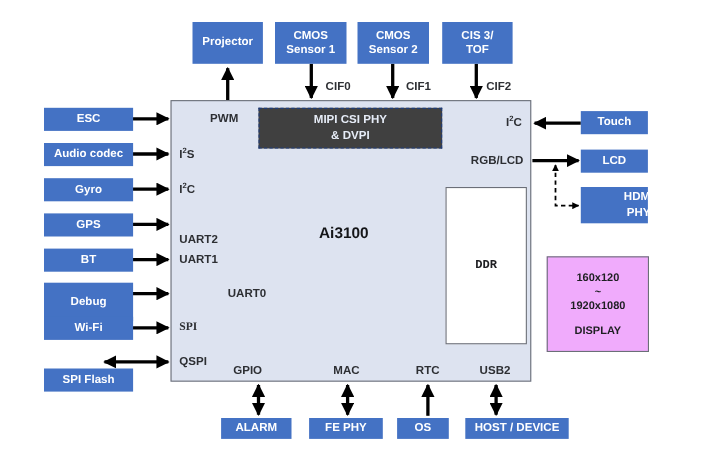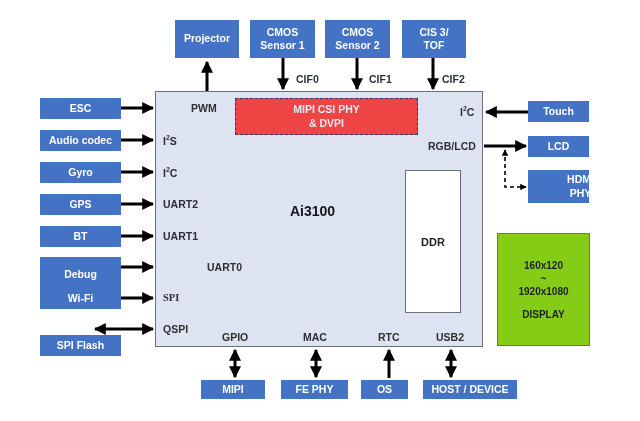--- a/index.html
+++ b/index.html
@@ -4,28 +4,28 @@
 <style>
   html, body { margin:0; padding:0; }
   body { width:640px; height:421px; background:#ffffff; position:relative; overflow:hidden;
          font-family:"Liberation Sans", sans-serif; }
   .blk { position:absolute; background:#4472c4; color:#ffffff; font-weight:bold; font-size:10.5px;
          display:flex; align-items:center; justify-content:center; text-align:center; line-height:1.25;
          white-space:pre-line; box-sizing:border-box; }
   .chip { position:absolute; left:155px; top:91px; width:328px; height:256px; background:#dde3f0;
           border:1.5px solid #6b6f78; box-sizing:border-box; }
   .lbl { position:absolute; font-size:10.5px; font-weight:bold; color:#2d2f33; white-space:nowrap; }
-  .mipi { position:absolute; left:235px; top:98px; width:183px; height:37px; background:#ef4444;
+  .mipi { position:absolute; left:235px; top:98px; width:167px; height:37px; background:#404040;
           border:1.5px dashed #1f3d7a; box-sizing:border-box; color:#e6ecf7; font-weight:bold;
           font-size:10.5px; display:flex; align-items:center; justify-content:center; text-align:center;
           white-space:pre-line; line-height:1.3; }
-  .ddr { position:absolute; left:405px; top:170px; width:56px; height:143px; background:#ffffff;
+  .ddr { position:absolute; left:405px; top:170px; width:74px; height:143px; background:#ffffff;
          border:1.2px solid #6b6f78; box-sizing:border-box; display:flex; align-items:center;
-         justify-content:center; font-weight:bold; font-size:11px; color:#1e1f22; }
-  .disp { position:absolute; left:497px; top:233px; width:93px; height:113px; background:#84cc16;
+         justify-content:center; font-weight:bold; font-size:11px; color:#1e1f22;font-family:Liberation Mono, monospace; }
+  .disp { position:absolute; left:497px; top:233px; width:93px; height:87px; background:#f0abfc;
           border:1.5px solid #6b6f78; box-sizing:border-box; display:flex; flex-direction:column;
           align-items:center; justify-content:center; font-weight:bold; font-size:10px; color:#1e1f22;
           line-height:1.3; }
   .chipname { position:absolute; left:290px; top:203px; font-size:14px; font-weight:bold; color:#141518; }
   svg.wires { position:absolute; left:0; top:0; }
   sup { font-size:7px; }
 </style>
 </head>
 <body>
 
@@ -83,42 +83,42 @@
 <div class="blk" style="left:40px;top:162px;width:81px;height:21px;">Gyro</div>
 <div class="blk" style="left:40px;top:194px;width:81px;height:21px;">GPS</div>
 <div class="blk" style="left:40px;top:226px;width:81px;height:21px;">BT</div>
 <div class="blk" style="left:40px;top:257px;width:81px;height:35px;">Debug</div>
 <div class="blk" style="left:40px;top:288px;width:81px;height:21px;">Wi-Fi</div>
 <div class="blk" style="left:40px;top:319px;width:81px;height:21px;margin-top:16px;">SPI Flash</div>
 
 <div class="lbl" style="left:163px;top:102px;padding-left:28px;">PWM</div>
 <div class="lbl" style="left:163px;top:134px;"><span>I</span><sup>2</sup><span>S</span></div>
 <div class="lbl" style="left:163px;top:166px;"><span>I</span><sup>2</sup><span>C</span></div>
-<div class="lbl" style="left:163px;top:198px;">UART2</div>
+<div class="lbl" style="left:163px;top:212px;">UART2</div>
 <div class="lbl" style="left:163px;top:230px;">UART1</div>
 <div class="lbl" style="left:163px;top:261px;padding-left:44px;">UART0</div>
 <div class="lbl" style="left:163px;top:292px;font-family:Liberation Serif, serif;">SPI</div>
 <div class="lbl" style="left:163px;top:323px;">QSPI</div>
 
 <div class="blk" style="left:528px;top:101px;width:61px;height:21px;">Touch</div>
 <div class="blk" style="left:528px;top:136px;width:61px;height:21px;">LCD</div>
 <div class="blk" style="left:528px;top:170px;width:61px;height:33px;padding-left:44px;">HDMI
 PHY</div>
 
 <div class="lbl" style="left:460px;top:105px;"><span>I</span><sup>2</sup><span>C</span></div>
 <div class="lbl" style="left:428px;top:140px;">RGB/LCD</div>
 
 <div class="disp">
   <div>160x120</div>
   <div>~</div>
   <div>1920x1080</div>
   <div style="margin-top:10px;">DISPLAY</div>
 </div>
 
-<div class="lbl" style="left:222px;top:331px;">GPIO</div>
+<div class="lbl" style="left:212px;top:331px;">GPIO</div>
 <div class="lbl" style="left:303px;top:331px;">MAC</div>
 <div class="lbl" style="left:378px;top:331px;">RTC</div>
 <div class="lbl" style="left:436px;top:331px;">USB2</div>
 
-<div class="blk" style="left:201px;top:380px;width:64px;height:19px;">MIPI</div>
+<div class="blk" style="left:201px;top:380px;width:64px;height:19px;">ALARM</div>
 <div class="blk" style="left:281px;top:380px;width:67px;height:19px;">FE PHY</div>
 <div class="blk" style="left:361px;top:380px;width:47px;height:19px;">OS</div>
 <div class="blk" style="left:423px;top:380px;width:94px;height:19px;">HOST / DEVICE</div>
 
 </body></html>

